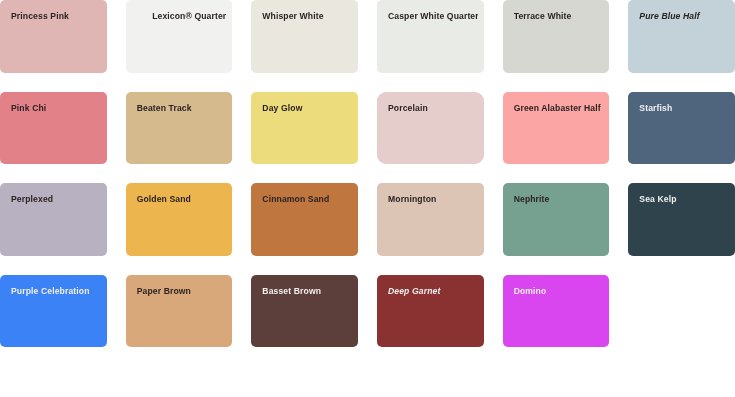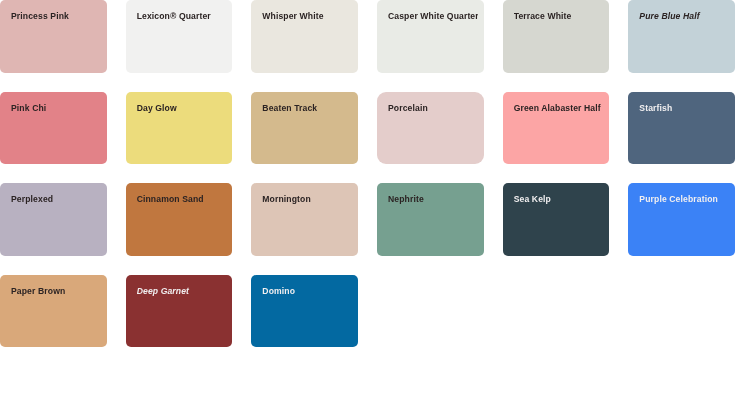--- a/index.html
+++ b/index.html
@@ -50,73 +50,79 @@
   .swatch.light .swatch-label { color: #2b2323; }
   .swatch.dark  .swatch-label { color: #f1eff0; }
 </style>
 </head>
 <body>
 
 <div id="palette-grid" style="background: rgb(255, 255, 255);">
     <div class="swatch light" style="background: rgb(223, 182, 179);">
       <span class="swatch-label">Princess Pink</span>
     </div>
-    <div class="swatch light" style="background: rgb(241, 241, 240);">
+    <div class="swatch light" style="background: rgb(241, 241, 240); text-align: right;">
       <span class="swatch-label">Lexicon® Quarter</span>
     </div>
     <div class="swatch light" style="background: rgb(234, 231, 223);">
       <span class="swatch-label">Whisper White</span>
     </div>
     <div class="swatch light" style="background: rgb(233, 235, 230); text-align: center;">
       <span class="swatch-label">Casper White Quarter</span>
     </div>
     <div class="swatch light" style="background: rgb(214, 215, 208);">
       <span class="swatch-label">Terrace White</span>
     </div>
     <div class="swatch light" style="background: rgb(195, 210, 216); font-style: italic;">
       <span class="swatch-label">Pure Blue Half</span>
     </div>
     <div class="swatch light" style="background: rgb(226, 130, 136);">
       <span class="swatch-label">Pink Chi</span>
     </div>
+    <div class="swatch light" style="background: rgb(212, 186, 141);">
+      <span class="swatch-label">Beaten Track</span>
+    </div>
     <div class="swatch light" style="background: rgb(236, 220, 124);">
       <span class="swatch-label">Day Glow</span>
-    </div>
-    <div class="swatch light" style="background: rgb(212, 186, 141);">
-      <span class="swatch-label">Beaten Track</span>
     </div>
     <div class="swatch light" style="background: rgb(228, 205, 203); border-radius: 9px;">
       <span class="swatch-label">Porcelain</span>
     </div>
     <div class="swatch light" style="background: #fca5a5;">
       <span class="swatch-label">Green Alabaster Half</span>
     </div>
     <div class="swatch dark" style="background: rgb(79, 101, 126);">
       <span class="swatch-label">Starfish</span>
     </div>
     <div class="swatch light" style="background: rgb(184, 177, 193); padding-left: 31px;">
       <span class="swatch-label">Perplexed</span>
+    </div>
+    <div class="swatch light" style="background: rgb(237, 181, 78);">
+      <span class="swatch-label">Golden Sand</span>
     </div>
     <div class="swatch light" style="background: rgb(192, 119, 63);">
       <span class="swatch-label">Cinnamon Sand</span>
     </div>
     <div class="swatch light" style="background: rgb(221, 197, 182);">
       <span class="swatch-label">Mornington</span>
     </div>
     <div class="swatch light" style="background: rgb(118, 160, 144);">
       <span class="swatch-label">Nephrite</span>
     </div>
     <div class="swatch dark" style="background: rgb(47, 67, 76);">
       <span class="swatch-label">Sea Kelp</span>
     </div>
     <div class="swatch dark" style="background: #3b82f6;">
       <span class="swatch-label">Purple Celebration</span>
     </div>
     <div class="swatch light" style="background: rgb(217, 168, 122);">
       <span class="swatch-label">Paper Brown</span>
     </div>
+    <div class="swatch dark" style="background: rgb(92, 63, 58);">
+      <span class="swatch-label">Basset Brown</span>
+    </div>
     <div class="swatch dark" style="background: rgb(138, 49, 49); font-style: italic;">
       <span class="swatch-label">Deep Garnet</span>
     </div>
-    <div class="swatch dark" style="background: #0369a1; padding-left: 32px;">
+    <div class="swatch dark" style="background: #d946ef; padding-left: 32px;">
       <span class="swatch-label">Domino</span>
     </div>
   </div>
 
 </body></html>

